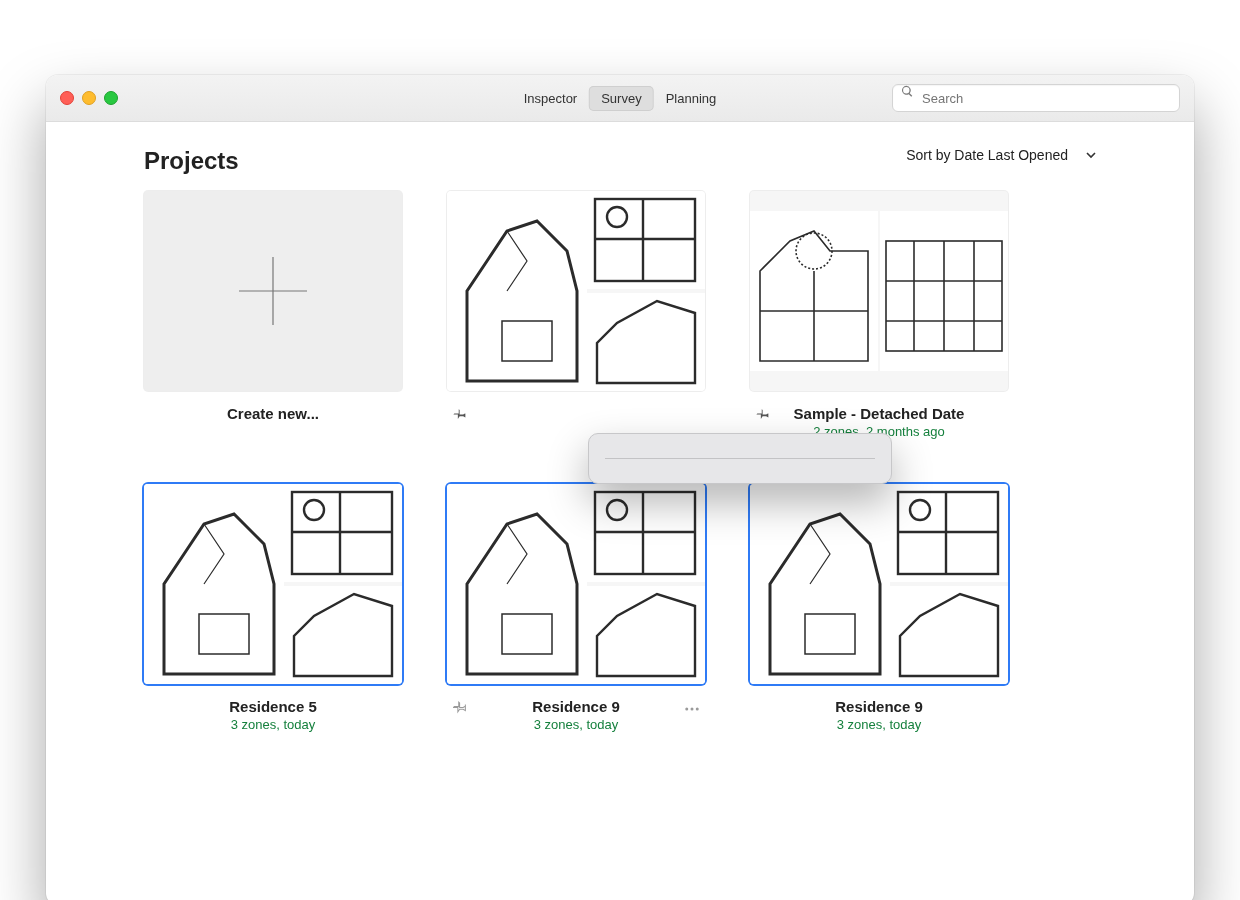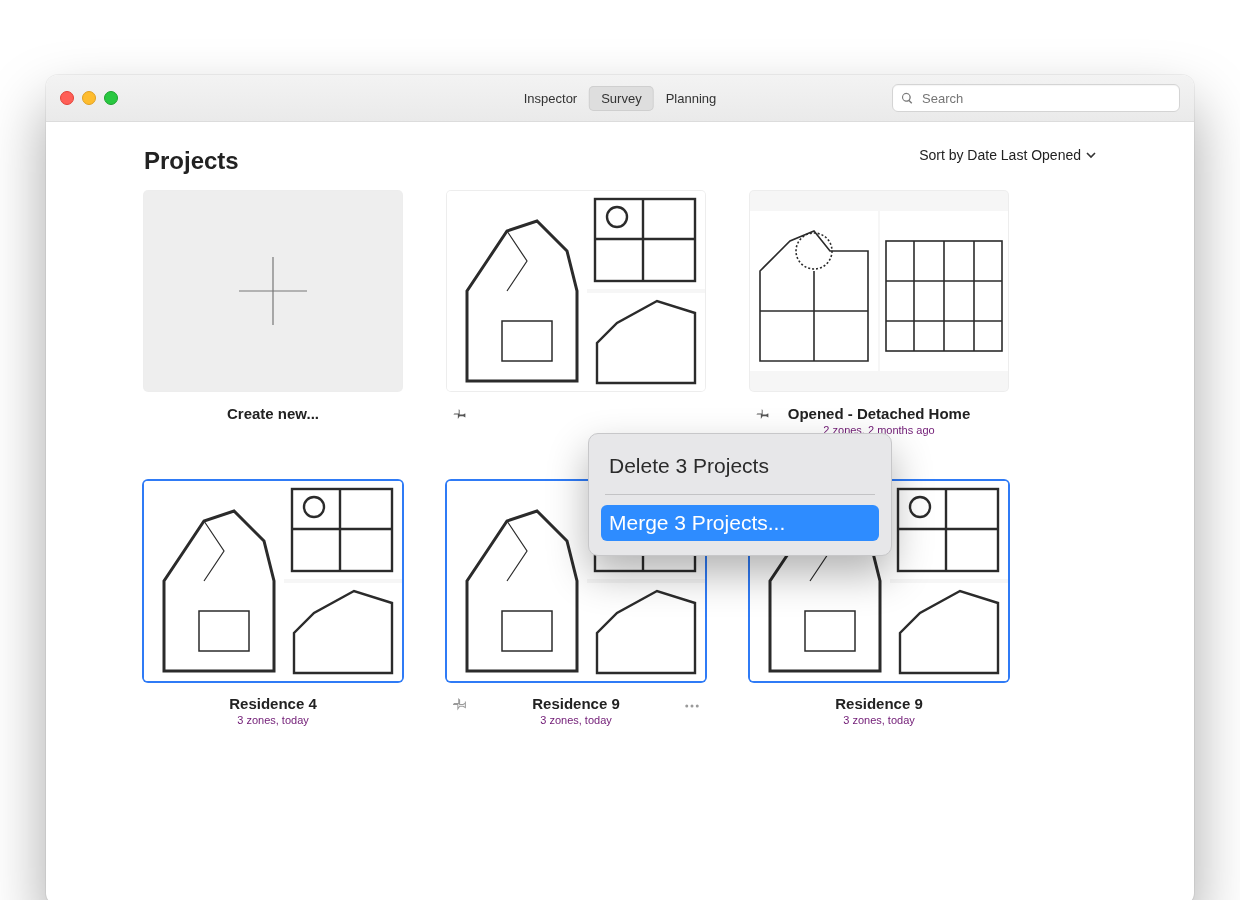--- a/index.html
+++ b/index.html
@@ -35,45 +35,45 @@
   .dot.green{background:#28c840;border:1px solid #1ea22f;}
   .segmented{
     position:absolute;left:50%;transform:translateX(-50%);
     display:flex;background:transparent;border-radius:6px;
   }
   .segmented .seg{
     padding:5px 12px;font-size:13px;color:#333;border-radius:5px;cursor:default;
   }
   .segmented .seg.selected{background:#dedede;box-shadow:inset 0 0 0 1px #cfcfcf;}
   .searchwrap{
-    position:absolute;right:14px;display:flex;align-items:center;
+    position:absolute;right:14px;display:flex;
     width:270px;height:26px;background:#fff;border:1px solid #d4d4d4;border-radius:6px;
     box-shadow:inset 0 1px 1px rgba(0,0,0,.04);padding:0 8px;gap:6px;
   }
   .searchwrap svg{width:13px;height:13px;fill:#7b7b7b;flex:none;}
   .searchwrap input{border:none;outline:none;flex:1;font-size:13px;background:transparent;}
   
   .content{position:absolute;top:46px;left:0;right:0;bottom:0;overflow:auto;padding:26px 98px 40px 98px;}
   .header-row{display:flex;align-items:flex-start;justify-content:space-between;margin-bottom:16px;}
   .page-title{font-size:24px;font-weight:700;color:#222;}
-  .sort{font-size:14px;color:#222;display:flex;align-items:center;gap:5px;}
+  .sort{font-size:14px;color:#222;display:flex;align-items:center;gap:18px;}
   .sort svg{width:10px;height:10px;}
   .grid{display:grid;grid-template-columns:repeat(3,258px);column-gap:88px;row-gap:44px;gap:45px;}
   .card{width:258px;}
   .thumb{
     width:258px;height:200px;border-radius:4px;background:#eeeeee;position:relative;overflow:hidden;
     box-shadow:0 0 0 1px rgba(0,0,0,.07);
   }
   .thumb.selected{box-shadow:0 0 0 2px var(--select-blue);}
   .thumb.new{display:flex;align-items:center;justify-content:center;}
   .plus{stroke:#777;stroke-width:1.2;}
   .card-label{margin-top:14px;text-align:center;position:relative;}
   .card-label.with-icons{display:flex;align-items:flex-start;}
   .card-title{font-size:15px;font-weight:600;color:#222;}
-  .card-sub{font-size:11px;color:#701a75;margin-top:2px;}
+  .card-sub{font-size:13px;color:#15803d;margin-top:2px;}
   .label-center{flex:1;text-align:center;}
   .pin-ic,.more-ic{width:26px;display:flex;justify-content:center;padding-top:2px;}
   .pin-ic svg{width:15px;height:15px;fill:#555;}
   .pin-ic.muted svg{fill:#bdbdbd;stroke:#999;stroke-width:0;}
   .more-ic svg{width:18px;height:18px;fill:#9a9a9a;}
   
   .fp{position:absolute;background:#fff;}
   .fp svg{display:block;}
   .tri-a{left:0;top:0;width:140px;height:200px;}
   .tri-b{right:0;top:0;width:118px;height:98px;}
@@ -212,21 +212,21 @@
                 </svg>
               </div>
           </div>
           <div class="card-label with-icons">
             <div class="pin-ic">
               <svg viewBox="0 0 24 24">
                   <path d="M14 3l7 7-4 1-4 4 1 5-5-5-5 5 0-2 5-5-5-5 2 0 5 5 4-4 1-4z" transform="rotate(45 12 12)"></path>
                 </svg>
             </div>
             <div class="label-center">
-              <div class="card-title">Opened - Detached Home</div>
+              <div class="card-title">Sample - Detached Date</div>
               <div class="card-sub">2 zones, 2 months ago</div>
             </div>
             <div class="more-ic"></div>
           </div>
         </div>
 
         <div class="card">
           <div class="thumb selected">
             <div class="bg-pad"></div>
             <div class="fp tri-a">
@@ -250,21 +250,21 @@
               </div>
             <div class="fp tri-c">
                 <svg viewBox="0 0 118 98" width="118" height="98">
                   <g fill="none" stroke="#2b2b2b" stroke-width="2.4">
                     <path d="M10 90H108V20L70 8 30 30 10 50Z"></path>
                   </g>
                 </svg>
               </div>
           </div>
           <div class="card-label">
-            <div class="card-title">Residence 4</div>
+            <div class="card-title">Residence 5</div>
             <div class="card-sub">3 zones, today</div>
           </div>
         </div>
 
         <div class="card">
           <div class="thumb selected">
             <div class="bg-pad"></div>
             <div class="fp tri-a">
                 <svg viewBox="0 0 140 200" width="140" height="200">
                   <g fill="none" stroke="#2b2b2b" stroke-width="3">
@@ -344,19 +344,17 @@
           </div>
           <div class="card-label">
             <div class="card-title">Residence 9</div>
             <div class="card-sub">3 zones, today</div>
           </div>
         </div>
       </div>
     </div>
 
     <div class="popover">
-      <div class="item">Delete 3 Projects</div>
       <div class="divider"></div>
-      <div class="item selected">Merge 3 Projects...</div>
     </div>
 
   </div>
 </div>
 
 </body></html>

